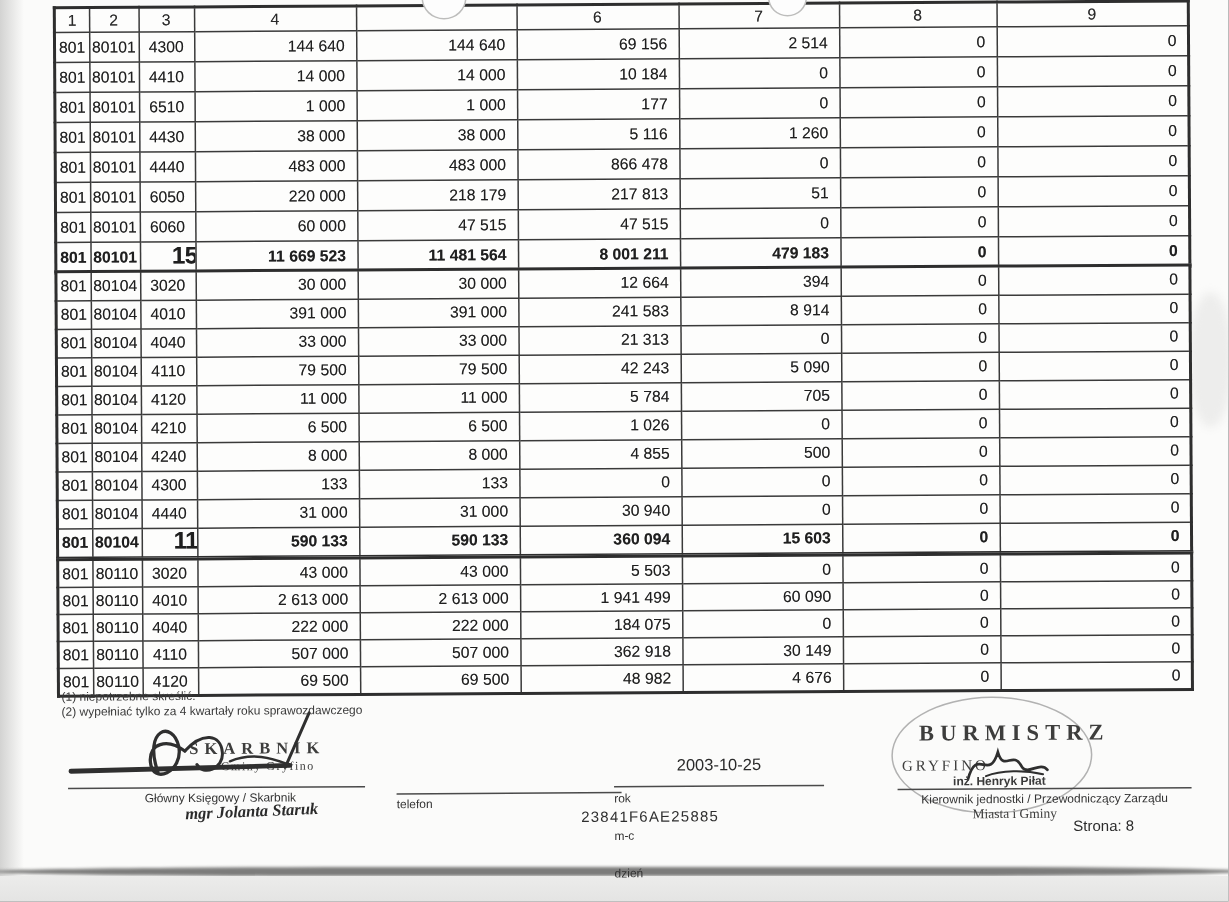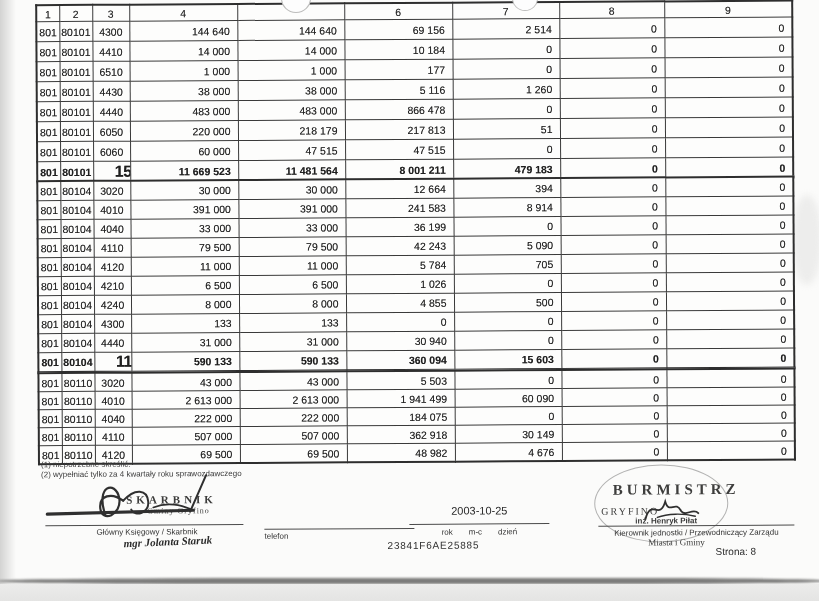--- a/index.html
+++ b/index.html
@@ -50,21 +50,21 @@
   .left-name{position:absolute;left:122px;top:534px;font-size:11px;font-weight:bold;
     font-style:italic;transform:rotate(-2deg);color:#2b2b2b;}
 
   .phone-rule{left:263px;top:528px;width:150px;}
   .phone-lbl{left:263px;top:531px;width:150px;}
 
   .date-value{position:absolute;left:408px;top:505px;width:140px;text-align:center;
     font-size:11px;color:#2a2a2a;}
   .date-rule{left:408px;top:524px;width:140px;border-top-width:1.5px;}
   .date-lbls{position:absolute;left:408px;top:528px;width:140px;display:flex;
-    justify-content:center;gap:16px;font-size:8px;color:#333;}
+    justify-content:center;gap:16px;font-size:8px;color:#333;flex-direction:column;}
   .checksum{position:absolute;left:386px;top:540px;font-size:10px;letter-spacing:.8px;color:#2f2f2f;}
 
   .stamp-ellipse{position:absolute;left:593px;top:466px;width:132px;height:76px;
     border:1.5px solid #777;border-radius:50%;opacity:.55;}
   .bur-title{position:absolute;left:600px;top:483px;width:150px;text-align:center;
     font-size:15px;font-weight:bold;letter-spacing:4px;}
   .bur-l2{position:absolute;left:600px;top:497px;width:150px;text-align:center;font-size:9px;margin-top:42px;}
   .bur-l3{position:absolute;left:600px;top:507px;width:150px;
     font-size:10px;letter-spacing:2px;}
   .bur-name{position:absolute;left:634px;top:518px;font-size:8px;font-weight:bold;color:#3a3a3a;}
@@ -247,21 +247,21 @@
             <td>0</td>
             <td>0</td>
           </tr>
 
           <tr>
             <td>801</td>
             <td>80104</td>
             <td>4040</td>
             <td>33 000</td>
             <td>33 000</td>
-            <td>36 199</td>
+            <td>21 313</td>
             <td>0</td>
             <td>0</td>
             <td>0</td>
           </tr>
 
           <tr>
             <td>801</td>
             <td>80104</td>
             <td>4110</td>
             <td>79 500</td>

